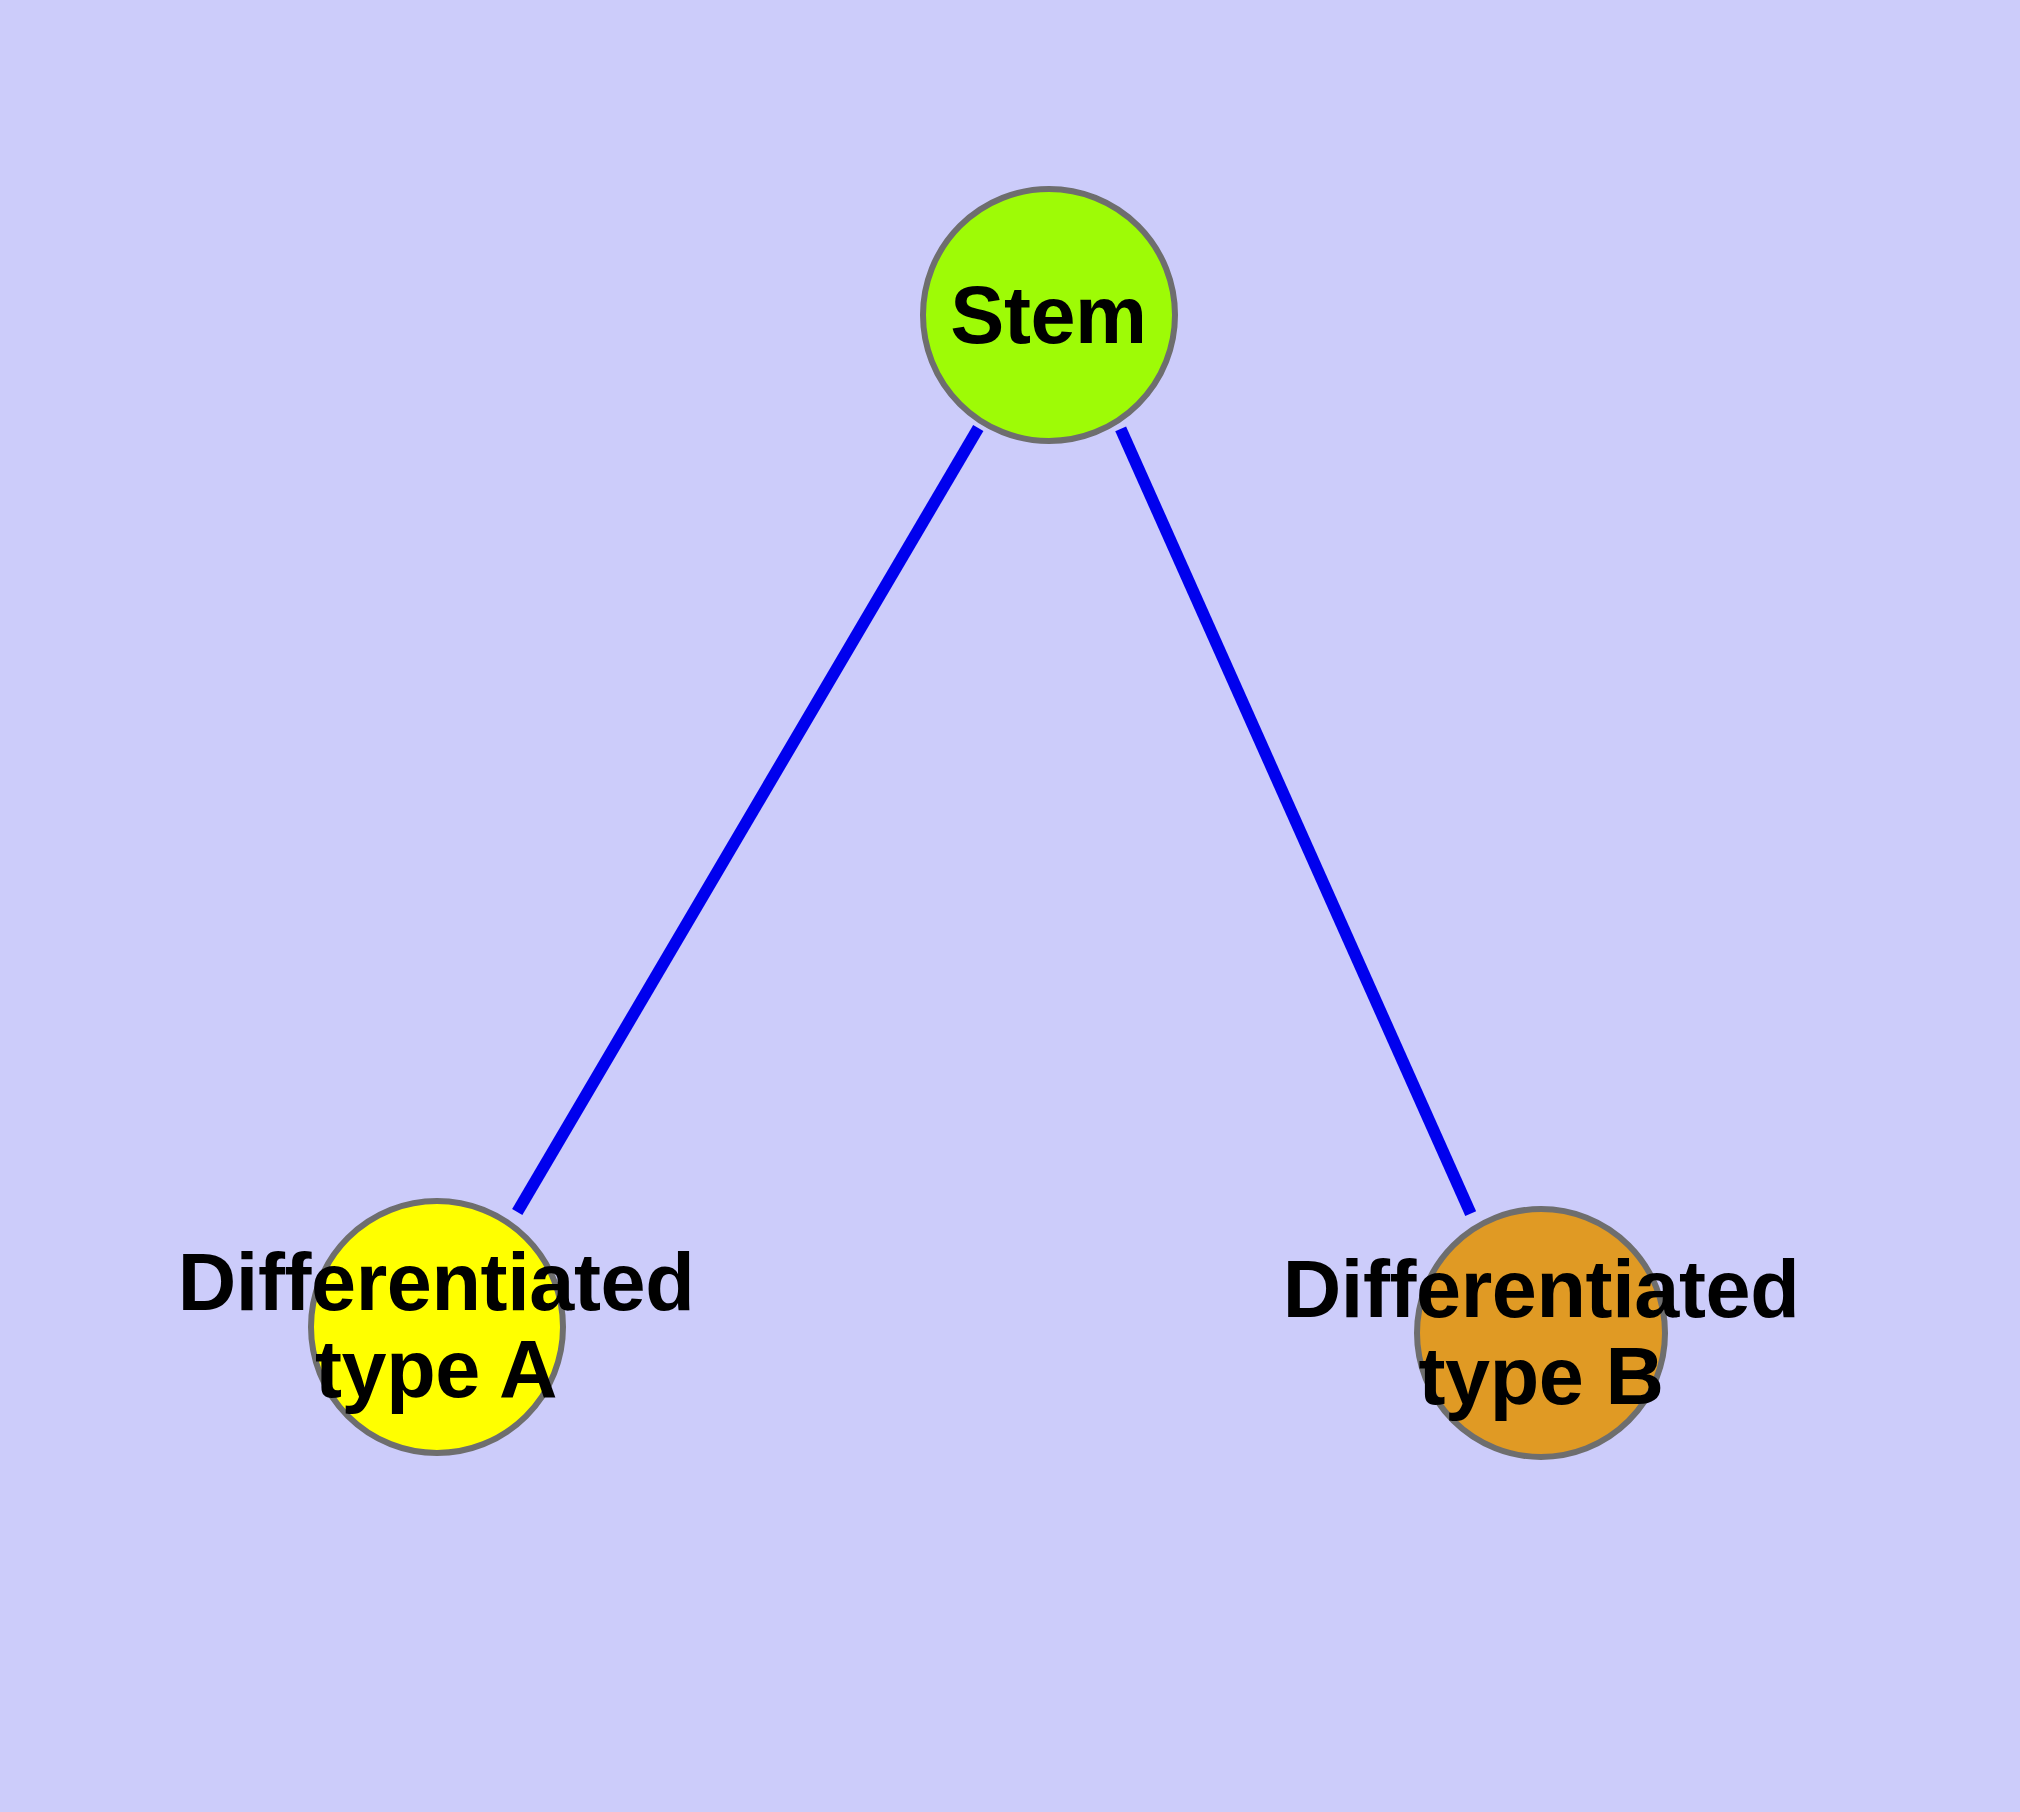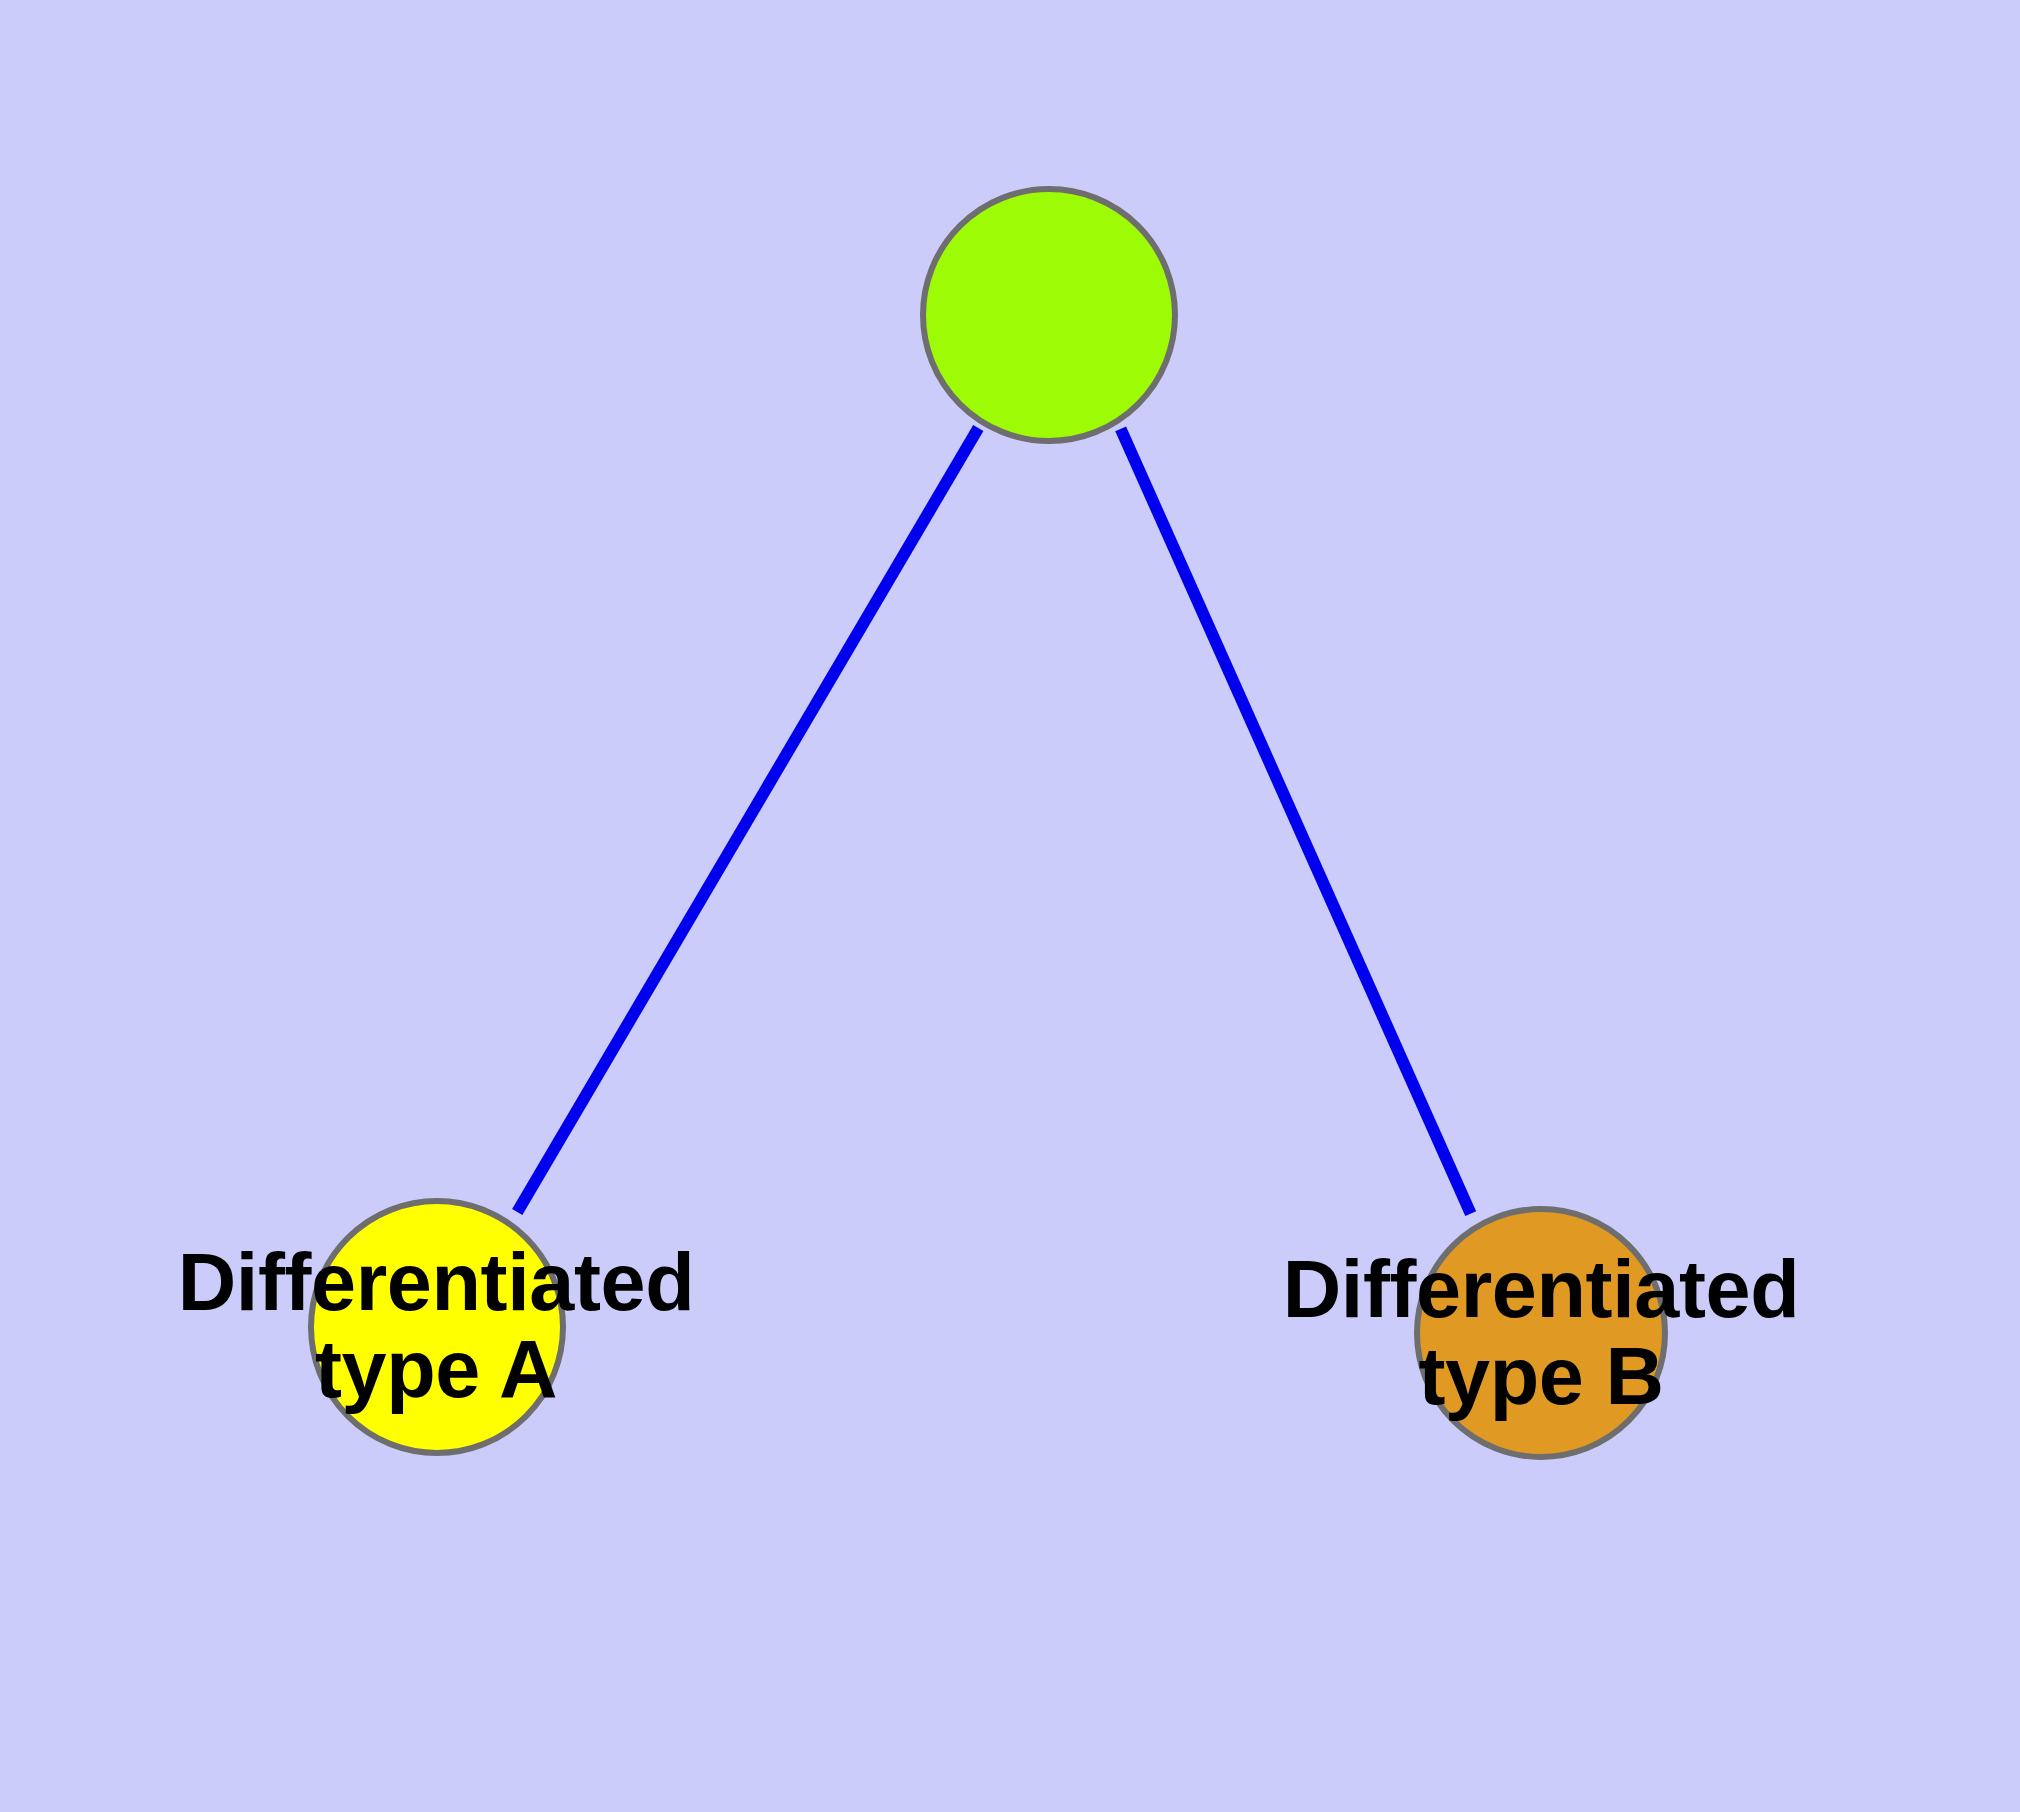--- a/index.html
+++ b/index.html
@@ -97,20 +97,21 @@
 <div id="stage" style="background: rgb(204, 204, 250);">
 
   <svg id="edge-layer" viewBox="0 0 2384 2138" xmlns="http://www.w3.org/2000/svg">
     <line x1="1154" y1="505" x2="610" y2="1430" stroke="#0000ee" stroke-width="14" stroke-linecap="butt"></line>
     <line x1="1322" y1="506" x2="1735" y2="1432" stroke="#0000ee" stroke-width="14" stroke-linecap="butt"></line>
   </svg>
 
   <div class="node" id="node-stem">
     <div class="node-circle" style="left: 920px; top: 186px; width: 258px; height: 258px; background: rgb(158, 251, 6); border-color: rgb(110, 110, 110);"></div>
   </div>
+  <div class="node-label" id="label-stem" style="left: 794px; color: rgb(0, 0, 0); top: 272px;">Stem</div>
 
   <div class="node" id="node-type-a">
     <div class="node-circle" style="left: 308px; top: 1198px; width: 258px; height: 258px; background: rgb(255, 255, 0); border-color: rgb(110, 110, 110);"></div>
   </div>
   <div class="node-label" id="label-type-a" style="left: 97px; color: rgb(0, 0, 0); top: 1239px;">Differentiated
 type A</div>
 
   <div class="node" id="node-type-b">
     <div class="node-circle" style="left: 1414px; top: 1206px; width: 254px; height: 254px; background: rgb(224, 154, 36); border-color: rgb(110, 110, 110);"></div>
   </div>

